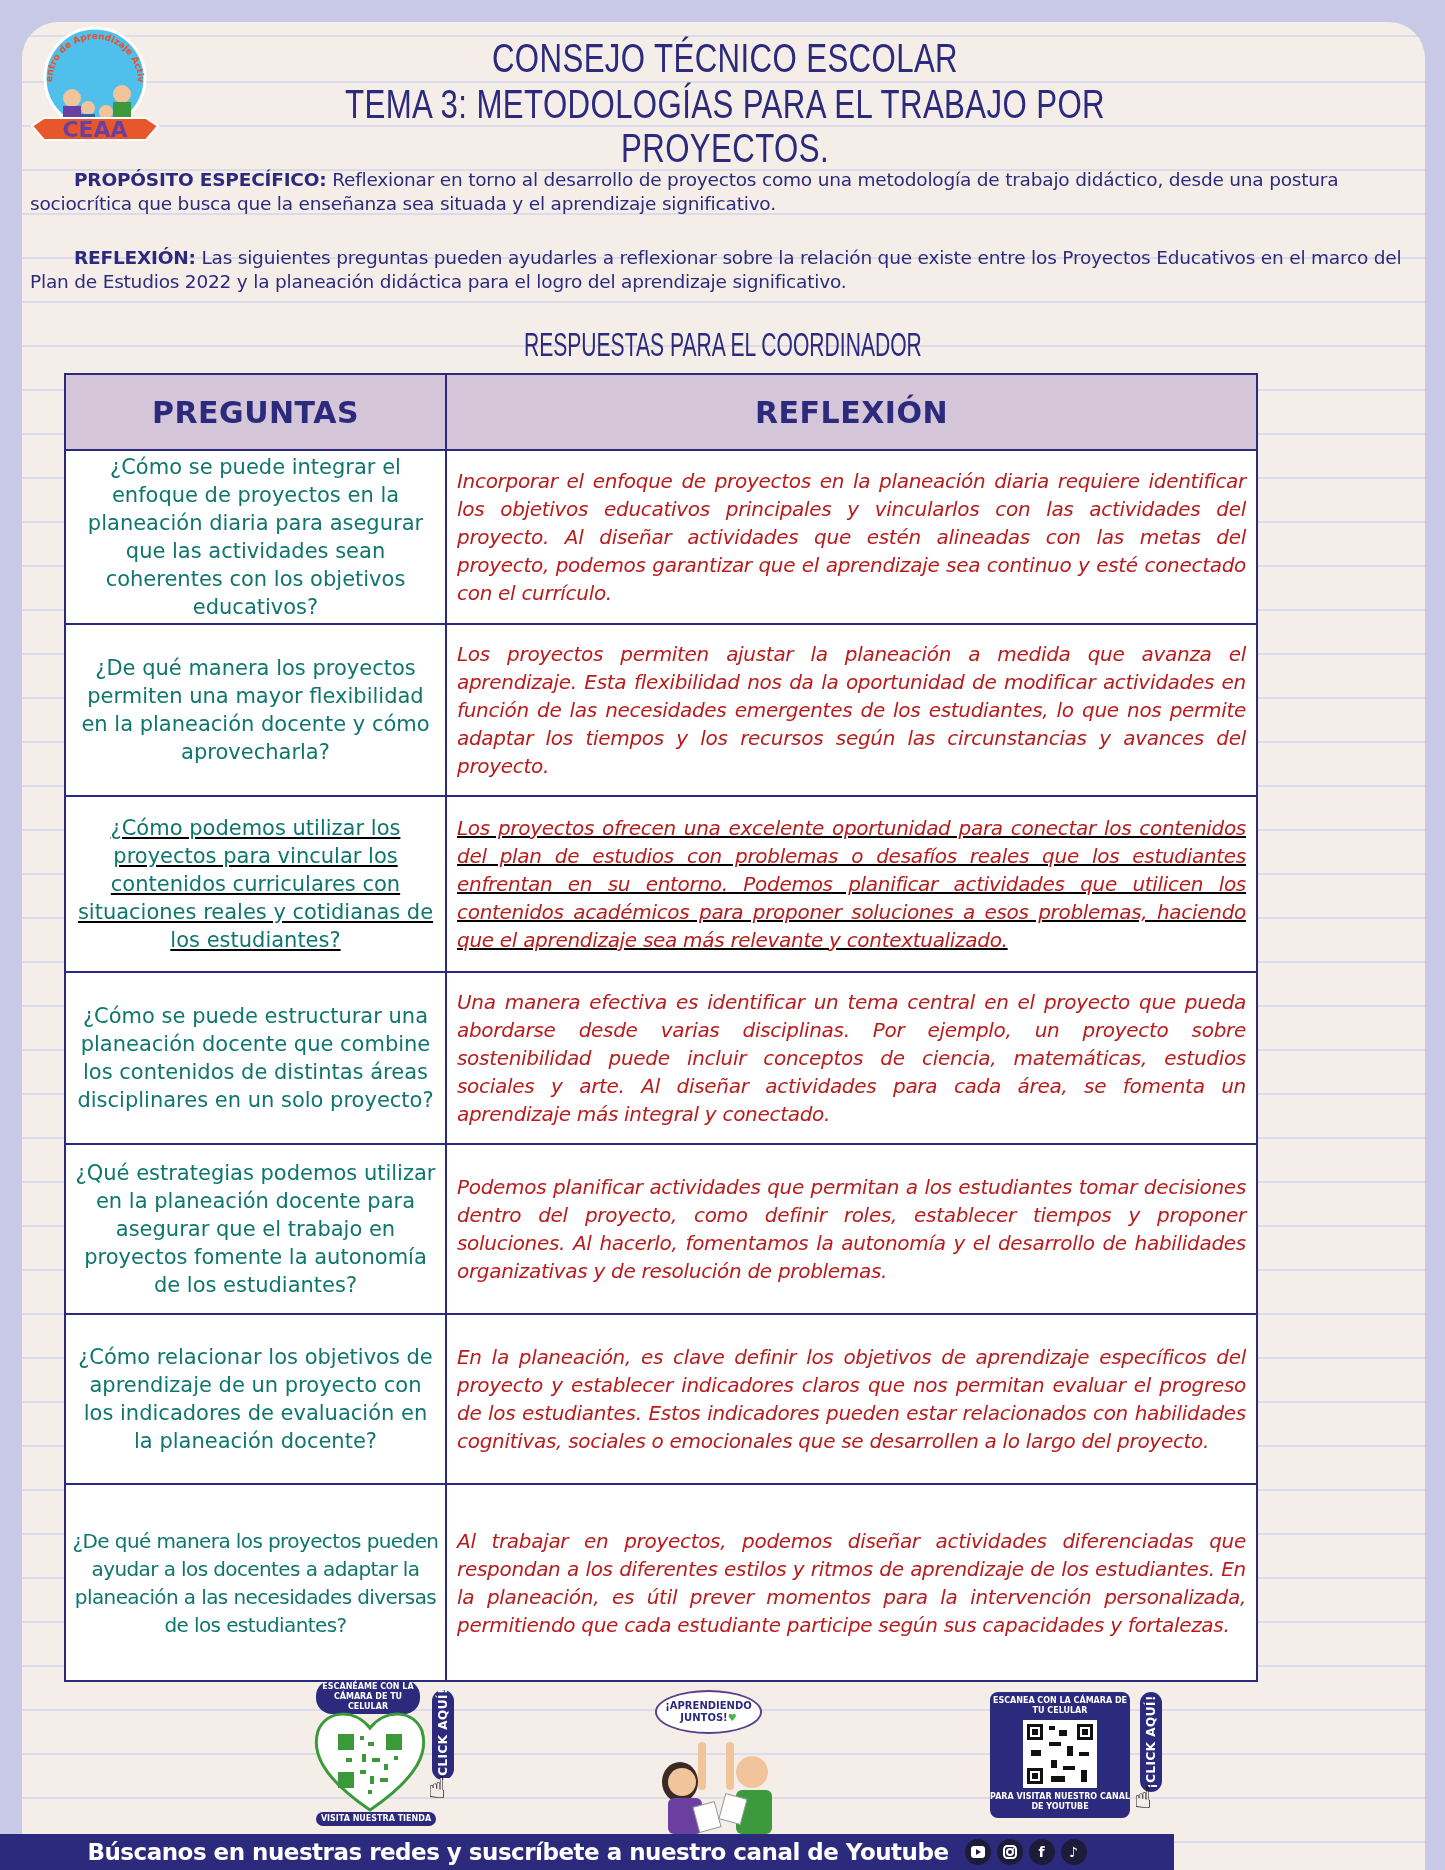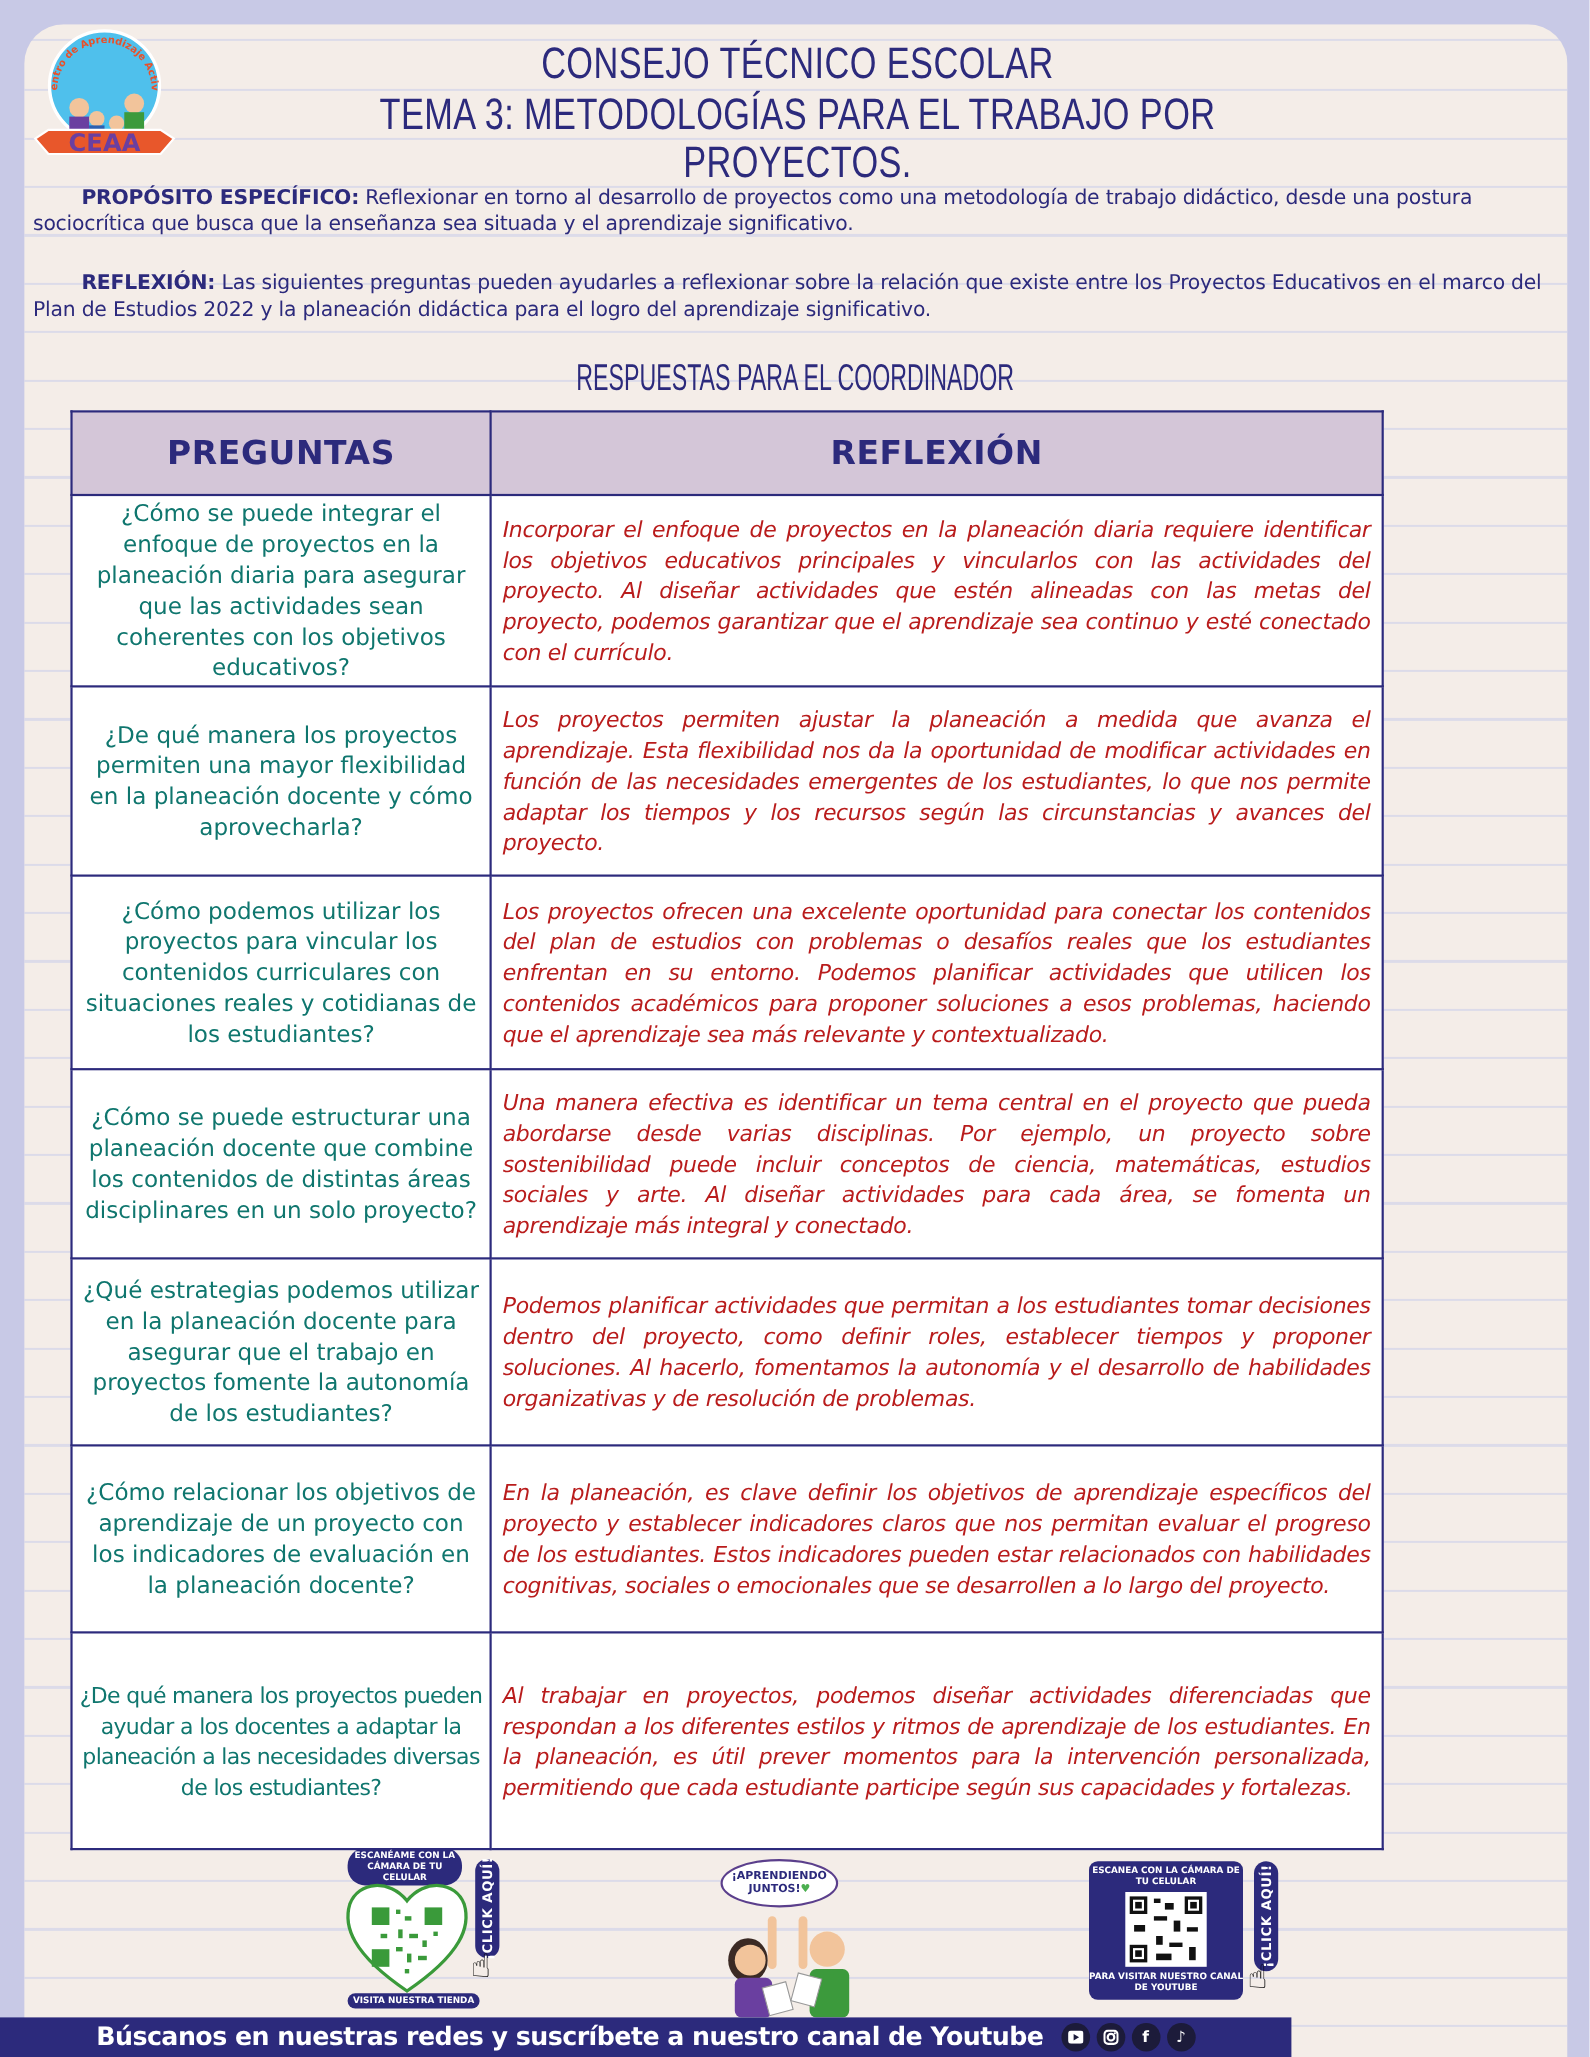--- a/index.html
+++ b/index.html
@@ -93,21 +93,21 @@
     color: #b91c1c; font-style: italic;
     font-size: 20px; line-height: 28px;
     padding: 6px 10px;
     text-align: justify;
     font-family: "DejaVu Sans", sans-serif;
     letter-spacing: -0.3px;
     vertical-align: middle;
   }
   tr.r0 { height: 170px; }
   tr.r1 { height: 172px; }
-  tr.r2 { height: 176px; }
+  tr.r2 { height: 176px; text-decoration: underline; }
   tr.r3 { height: 172px; }
   tr.r4 { height: 170px; }
   tr.r5 { height: 170px; }
   tr.r6 { height: 197px; }
   tr.r6 td.q { font-size: 20px; letter-spacing: -0.6px; }
   .promo-badge {
     position: absolute; background: #2c2a7c; color: #fff;
     font-size: 8px; font-weight: 700; text-align: center;
     border-radius: 16px; line-height: 10px; padding: 2px 4px;
   }

